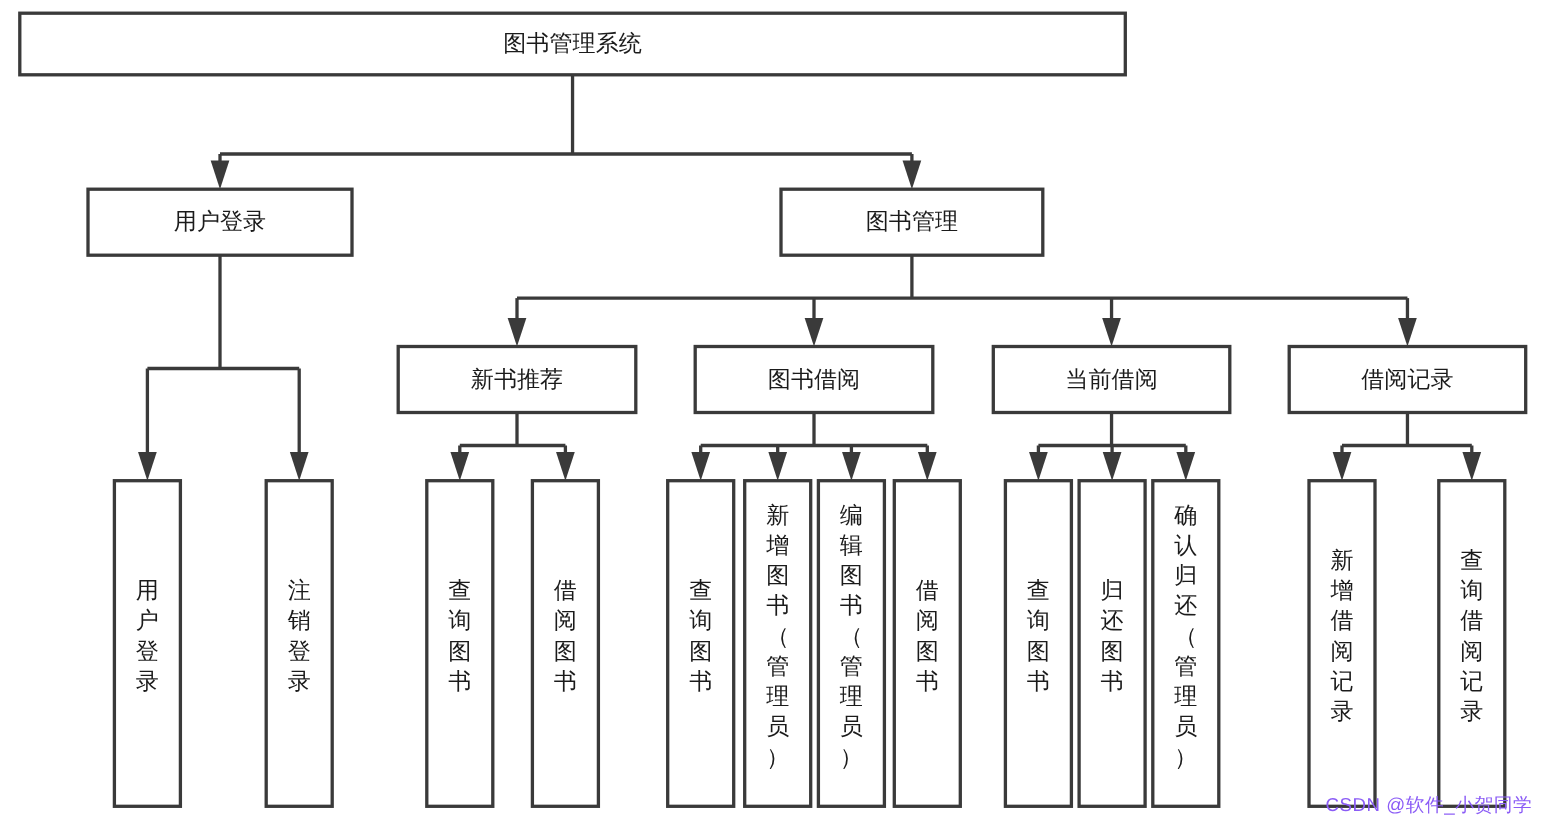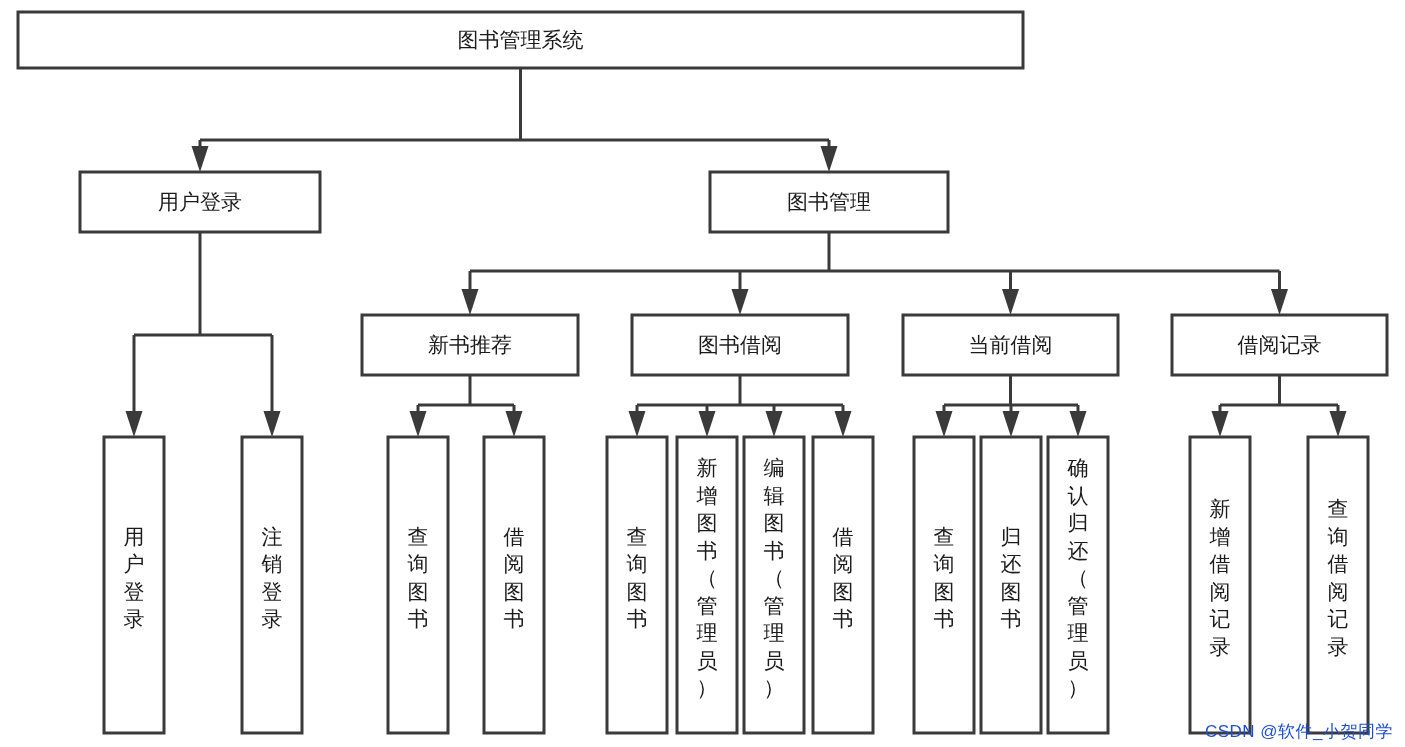--- a/index.html
+++ b/index.html
@@ -54,21 +54,21 @@
     font-family: "Liberation Sans", "DejaVu Sans", sans-serif;
     font-size: 21px;
     text-anchor: middle;
   }
   .watermark {
     position: absolute;
     right: 12px;
     bottom: 4px;
     font-family: "Liberation Sans", "DejaVu Sans", sans-serif;
     font-size: 17px;
-    color: #1d4ed8;
+    color: #8b5cf6;
     white-space: nowrap;
     letter-spacing: 0.5px;
     pointer-events: none;
   }
 </style>
 </head>
 <body>
 
 <div id="diagram-root">
   <svg class="tree-canvas" viewBox="0 0 1405 747">

